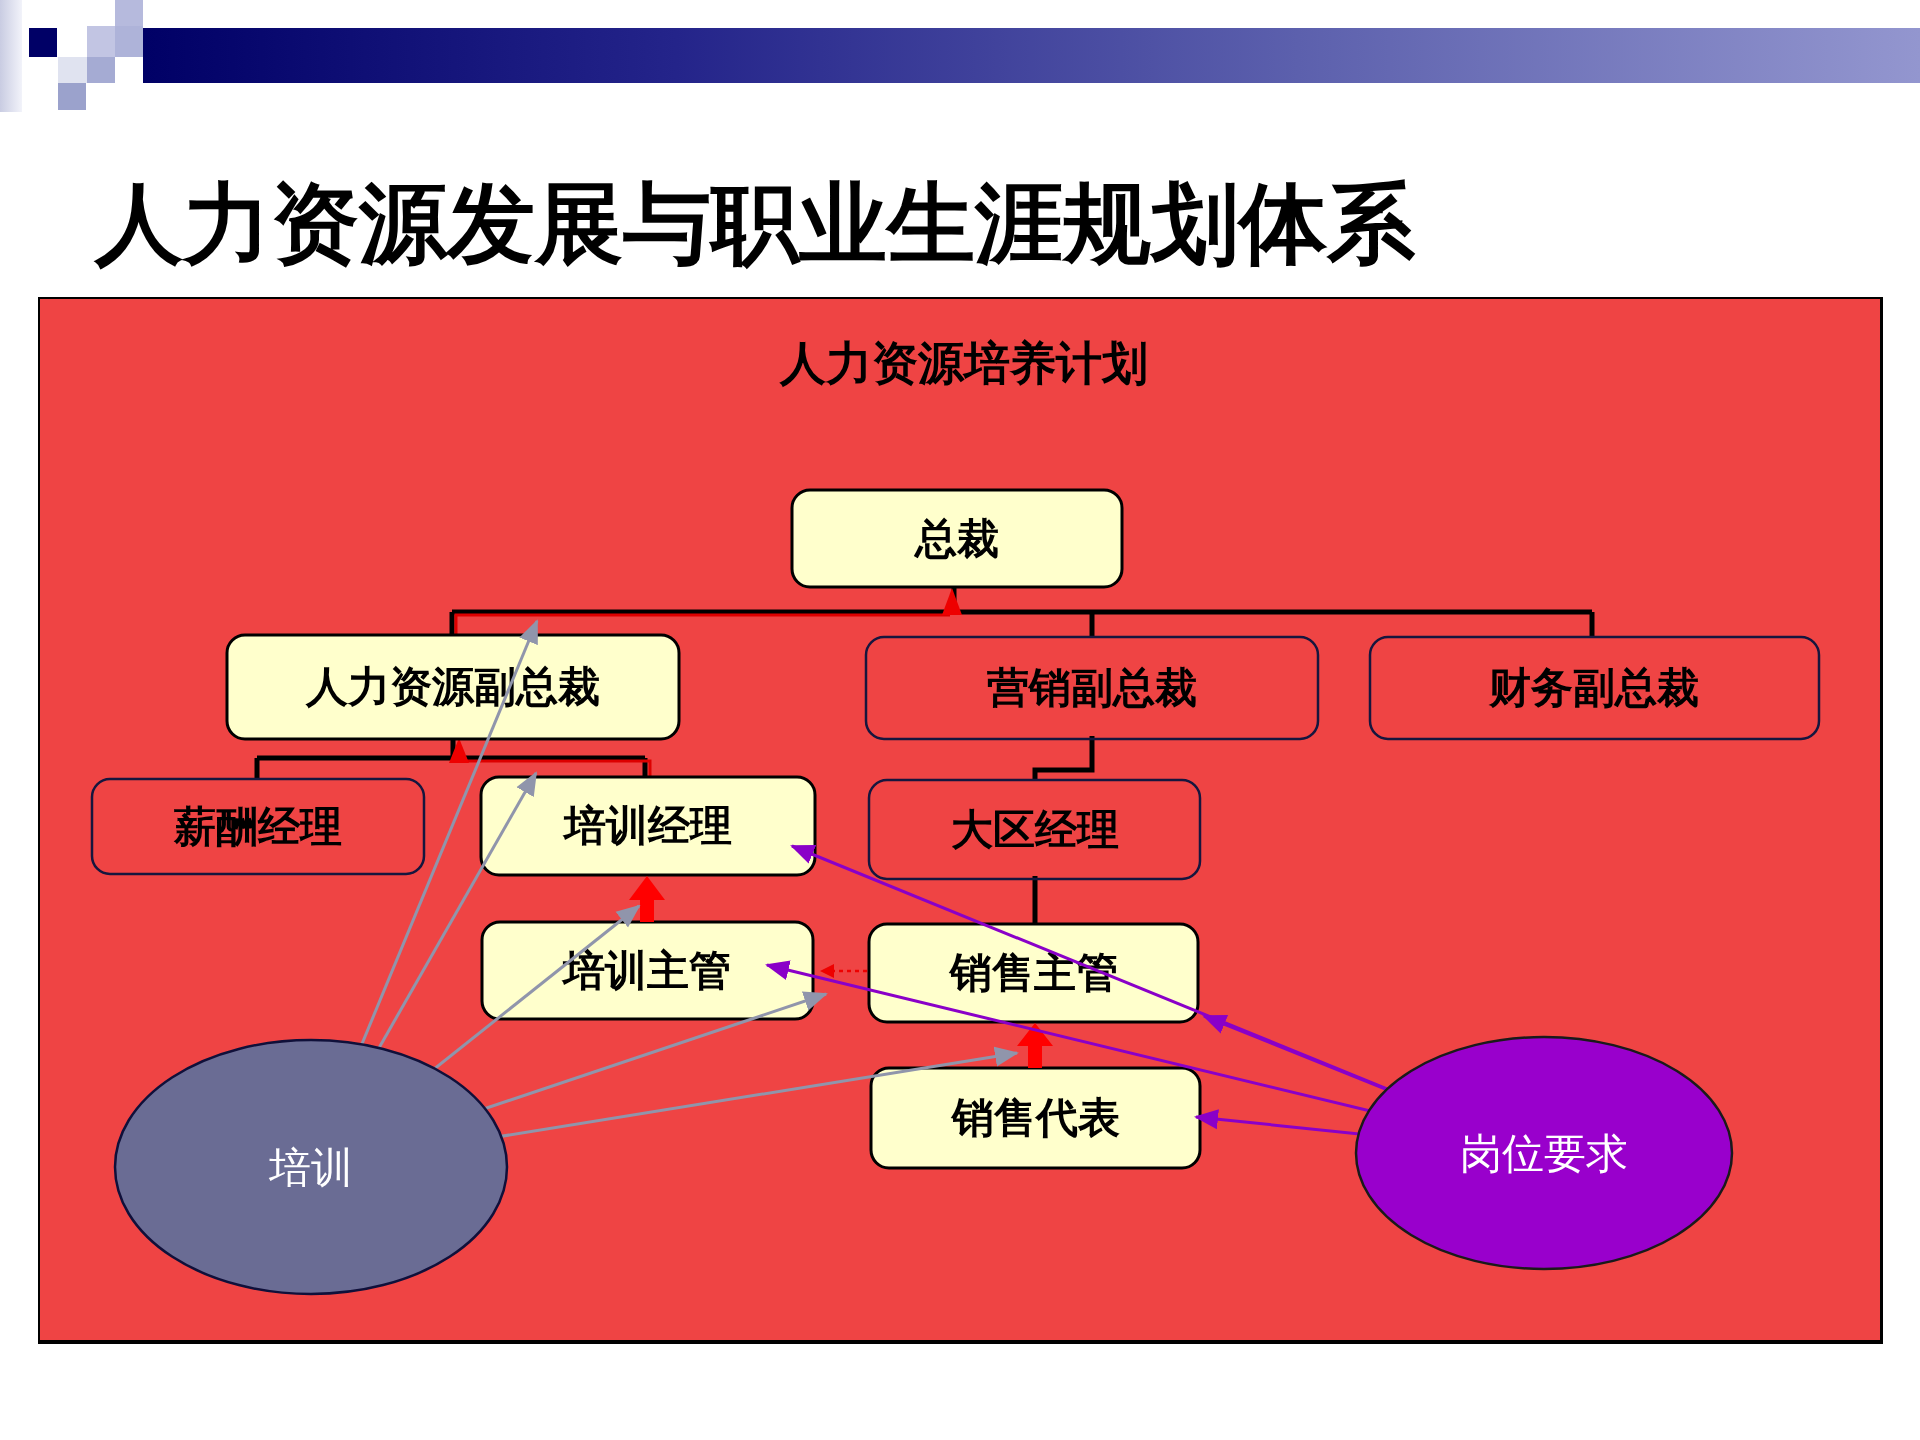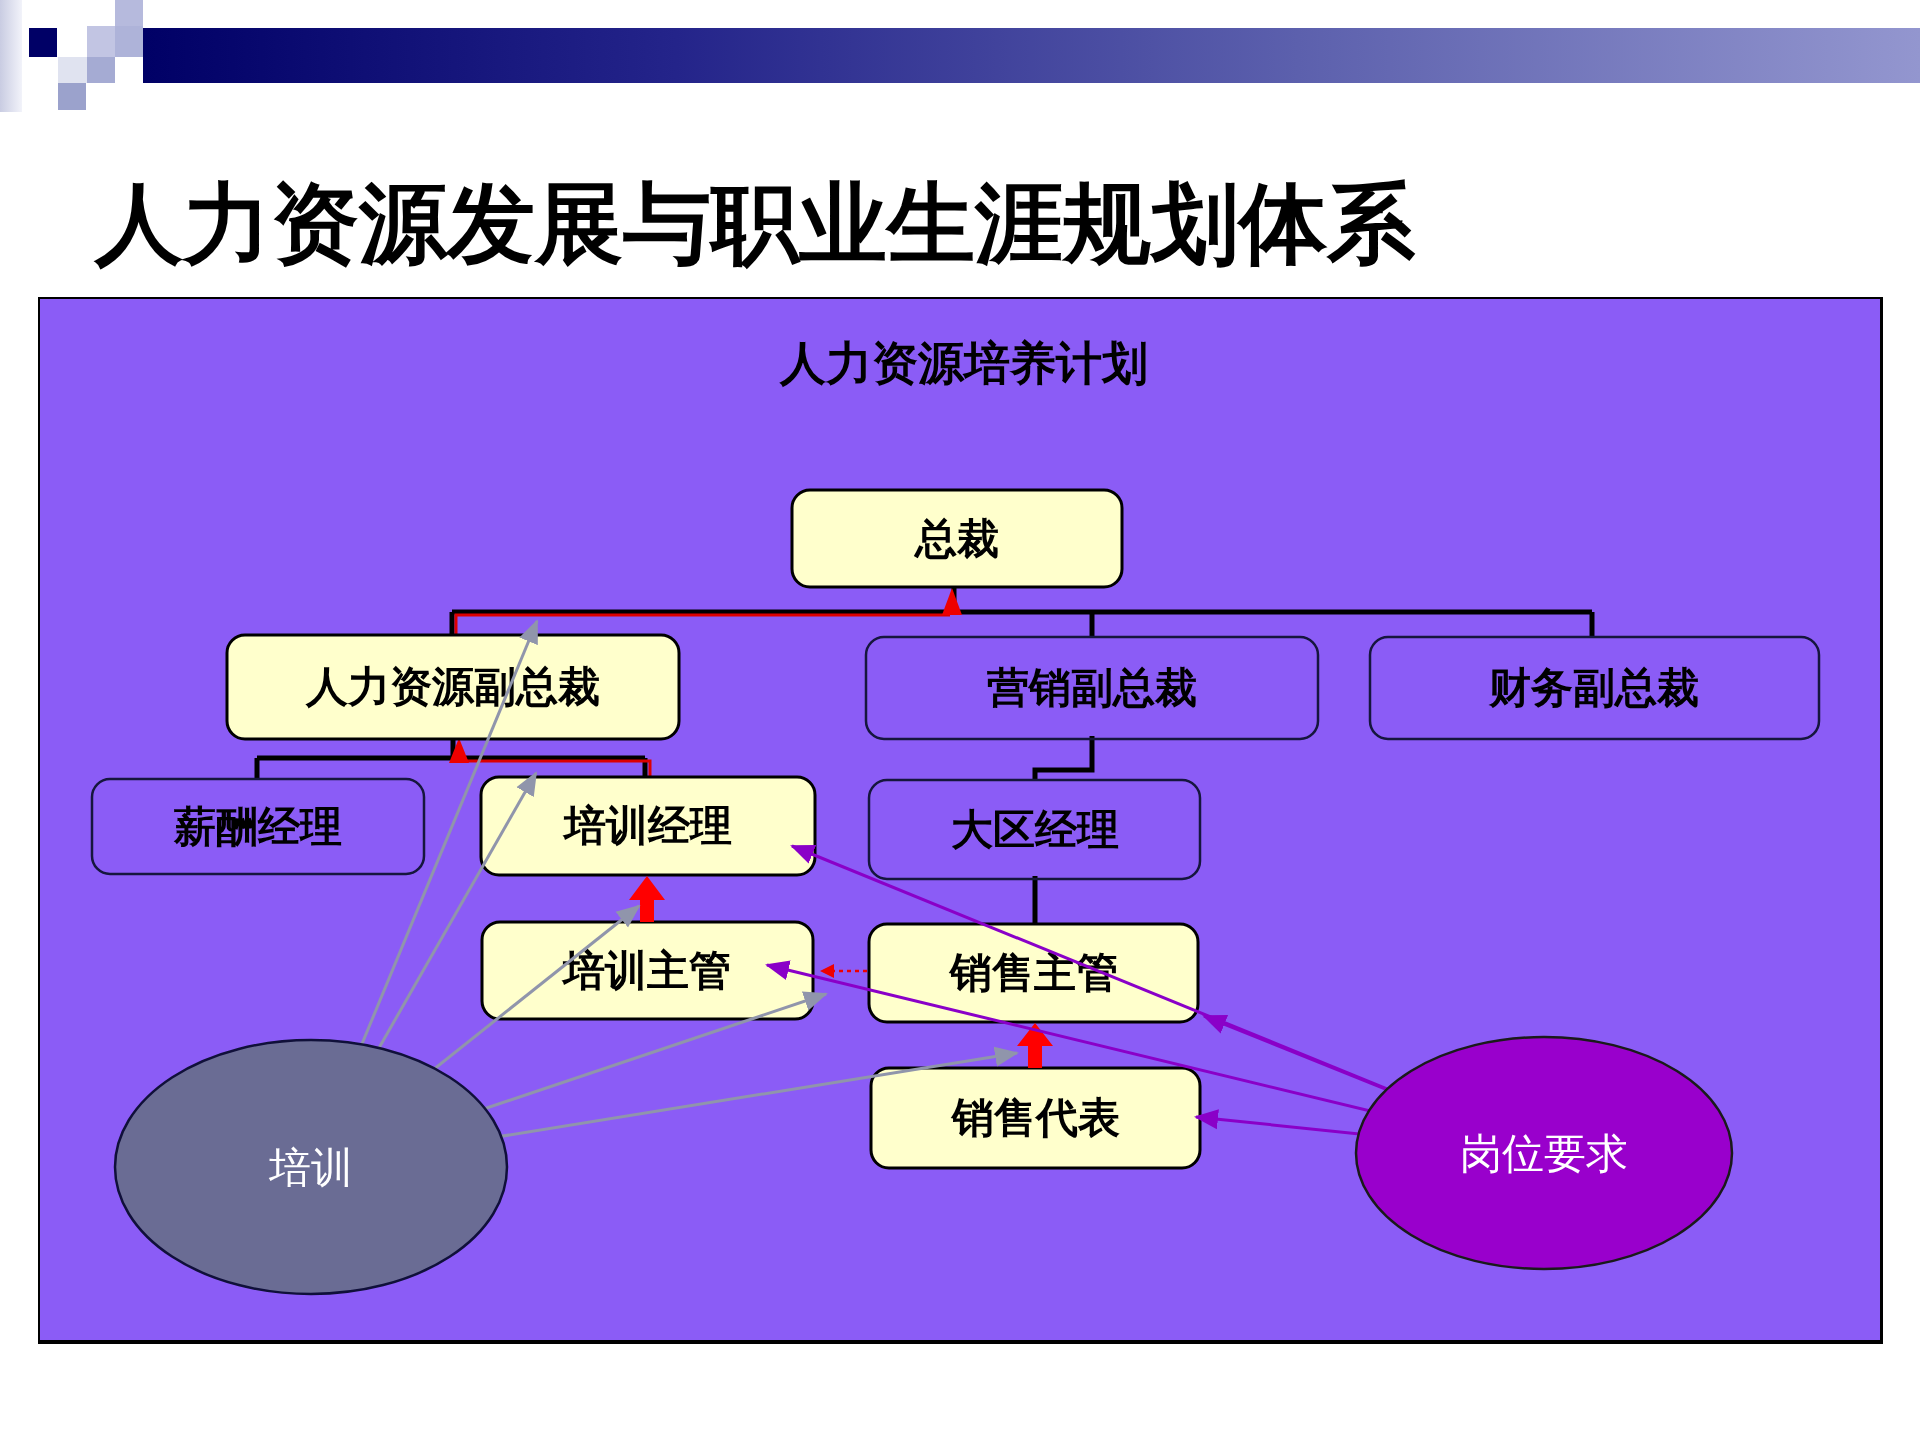--- a/index.html
+++ b/index.html
@@ -23,21 +23,21 @@
   
   .slide-title{
     position:absolute;left:95px;top:136px;width:1600px;
     font-size:88px;font-weight:bold;color:#000;line-height:1.12;letter-spacing:0;
     white-space:nowrap;
     margin-top:40px;
   }
   
   .panel{
     position:absolute;left:38px;top:297px;width:1840px;height:1041px;
-    background:#8b5cf6;border:2px solid #000;border-right-width:3px;border-bottom-width:4px;
+    background:#ef4444;border:2px solid #000;border-right-width:3px;border-bottom-width:4px;
     box-sizing:content-box;
   }
   .panel svg{position:absolute;left:0;top:0;}
   text.node-label{font-family:"Liberation Serif","DejaVu Serif",serif;
     font-size:42px;font-weight:bold;fill:#000;text-anchor:middle;}
   text.panel-title{font-family:"Liberation Serif","DejaVu Serif",serif;
     font-size:46px;font-weight:bold;fill:#000;text-anchor:middle;}
   text.ellipse-label{font-family:"Liberation Serif","DejaVu Serif",serif;
     font-size:42px;fill:#fff;text-anchor:middle;}
   .box-cream{fill:#FFFFCC;stroke:#000000;stroke-width:3;}

